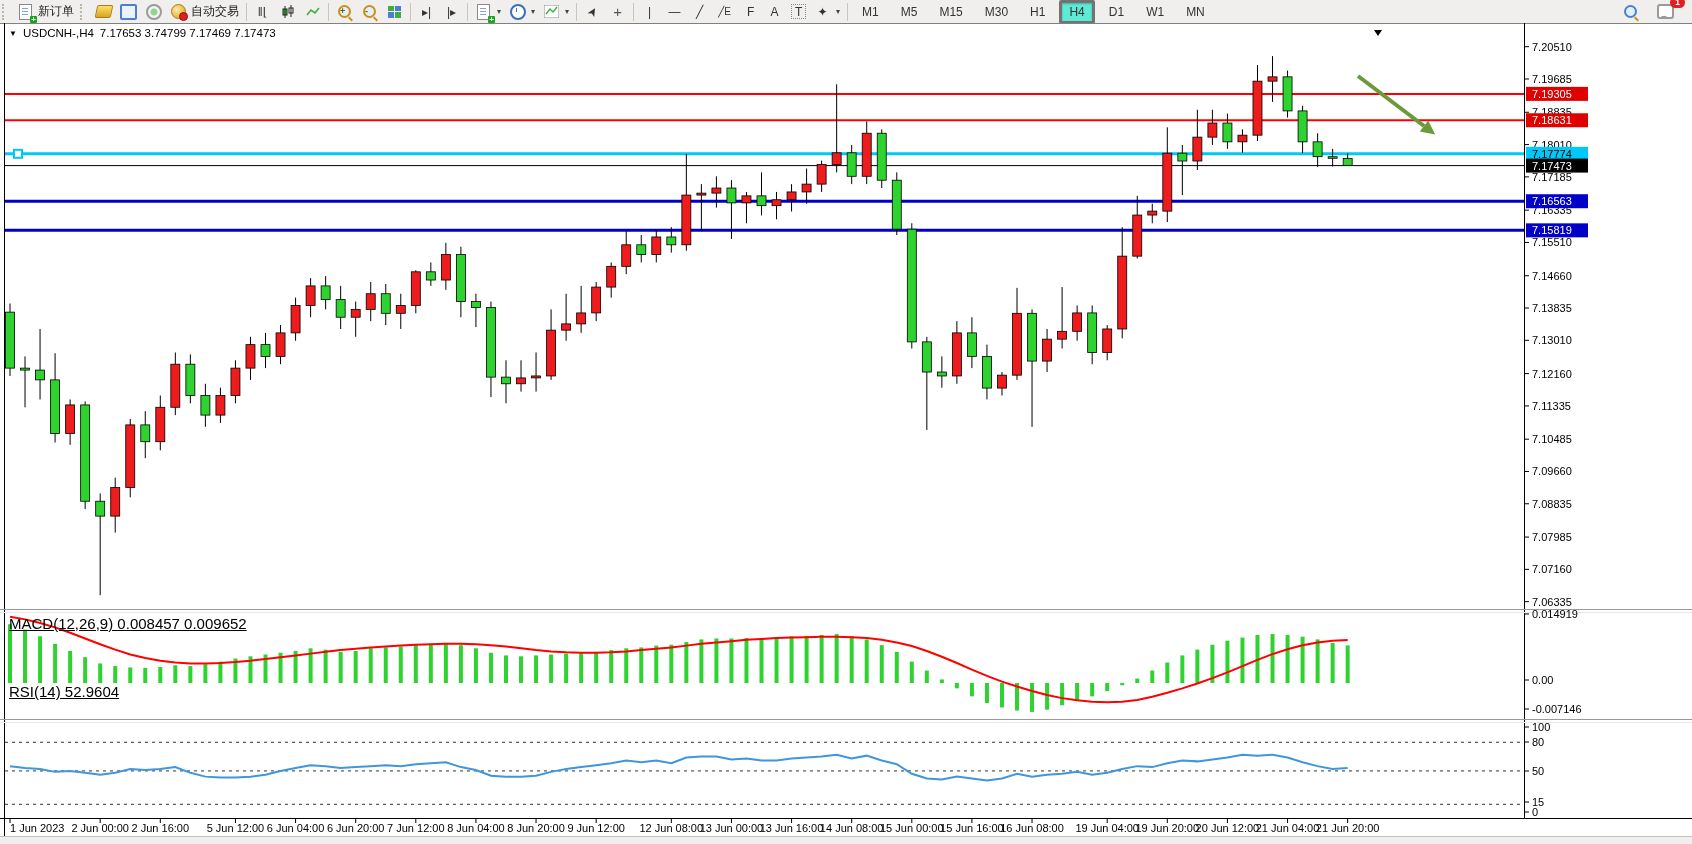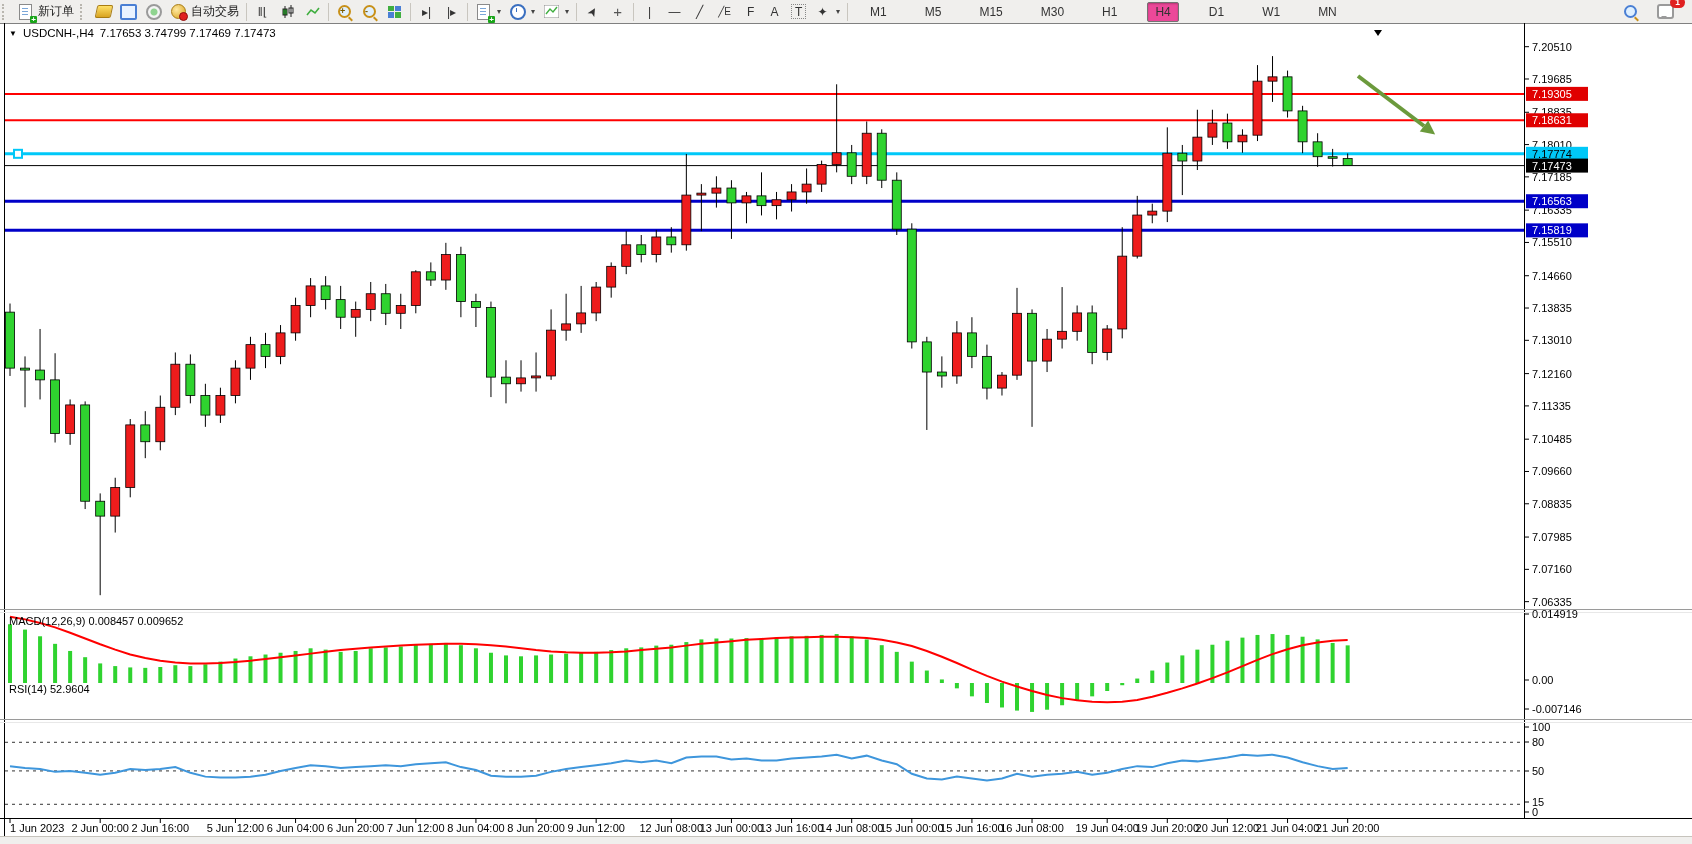--- a/index.html
+++ b/index.html
@@ -21,31 +21,31 @@
   .reddot{position:absolute;right:-1px;bottom:-1px;width:7px;height:7px;border-radius:50%;background:#e02020;border:1px solid #901010;}
   .mag{width:9px;height:9px;border:2px solid #c89018;border-radius:50%;position:relative;background:#dff0ff;}
   .mag:after{content:"";position:absolute;right:-4px;bottom:-4px;width:5px;height:2px;background:#c89018;transform:rotate(45deg);}
   .mag .pm{position:absolute;left:0px;top:-1px;font-size:9px;font-weight:bold;color:#7a5a00;}
   .tile{width:13px;height:12px;display:grid;grid-template-columns:6px 6px;grid-template-rows:5px 6px;gap:1px;}
   .tile i{background:#3fae3f;}  .tile i:nth-child(2){background:#4a7fd4;} .tile i:nth-child(3){background:#4a7fd4;} .tile i:nth-child(4){background:#3fae3f;}
   .glyph{font-size:12px;color:#333;}
   .caret{font-size:8px;color:#444;margin-left:1px;}
   .clock{width:12px;height:12px;border-radius:50%;border:2px solid #3a6fc0;position:relative;background:#fff;}
   .clock:after{content:"";position:absolute;left:4px;top:2px;width:1.5px;height:4px;background:#3a6fc0;}
-  .tf{padding:2px 7px;margin:0 11px;color:#333;border:1px solid transparent;border-radius:2px;}
-  .tf.active{background:#ec4899;border:1px solid #737373;box-shadow:inset 0 1px 2px rgba(0,0,0,.25);}
+  .tf{padding:2px 7px;margin:0 3px;color:#333;border:1px solid transparent;border-radius:2px;}
+  .tf.active{background:#5eead4;border:3px solid #737373;box-shadow:inset 0 1px 2px rgba(0,0,0,.25);}
   #tb-right{margin-left:auto;display:flex;align-items:center;gap:10px;padding-right:14px;}
   .bubble{width:15px;height:11px;border:2px solid #9a9a9a;border-radius:3px;position:relative;background:#fff;}
   .bubble:after{content:"";position:absolute;left:2px;bottom:-5px;border:3px solid transparent;border-top-color:#9a9a9a;}
   .badge{position:absolute;right:-7px;top:-6px;min-width:11px;height:11px;border-radius:6px;background:#e02020;color:#fff;
          font-size:8.5px;line-height:11px;text-align:center;padding:0 2px;font-weight:bold;}
   
   #chart-title{position:absolute;left:9px;top:27px;font-size:11.5px;color:#000;display:flex;gap:6px;align-items:center;}
   #chart-title .tri{font-size:8px;}
-  .ind-title{position:absolute;left:9px;font-size:11px;color:#000;}
+  .ind-title{position:absolute;left:9px;font-size:15px;color:#000;text-decoration:underline;}
   #macd-title{top:615px;} #rsi-title{top:683px;}
   #bottom-strip{position:absolute;left:0;top:836px;width:1692px;height:8px;background:#f0efed;border-top:1px solid #c6c3bc;}
   svg text{font-family:"Liberation Sans",sans-serif;}
 </style>
 </head>
 <body>
 
 <div id="app">
 
   <div id="toolbar">

